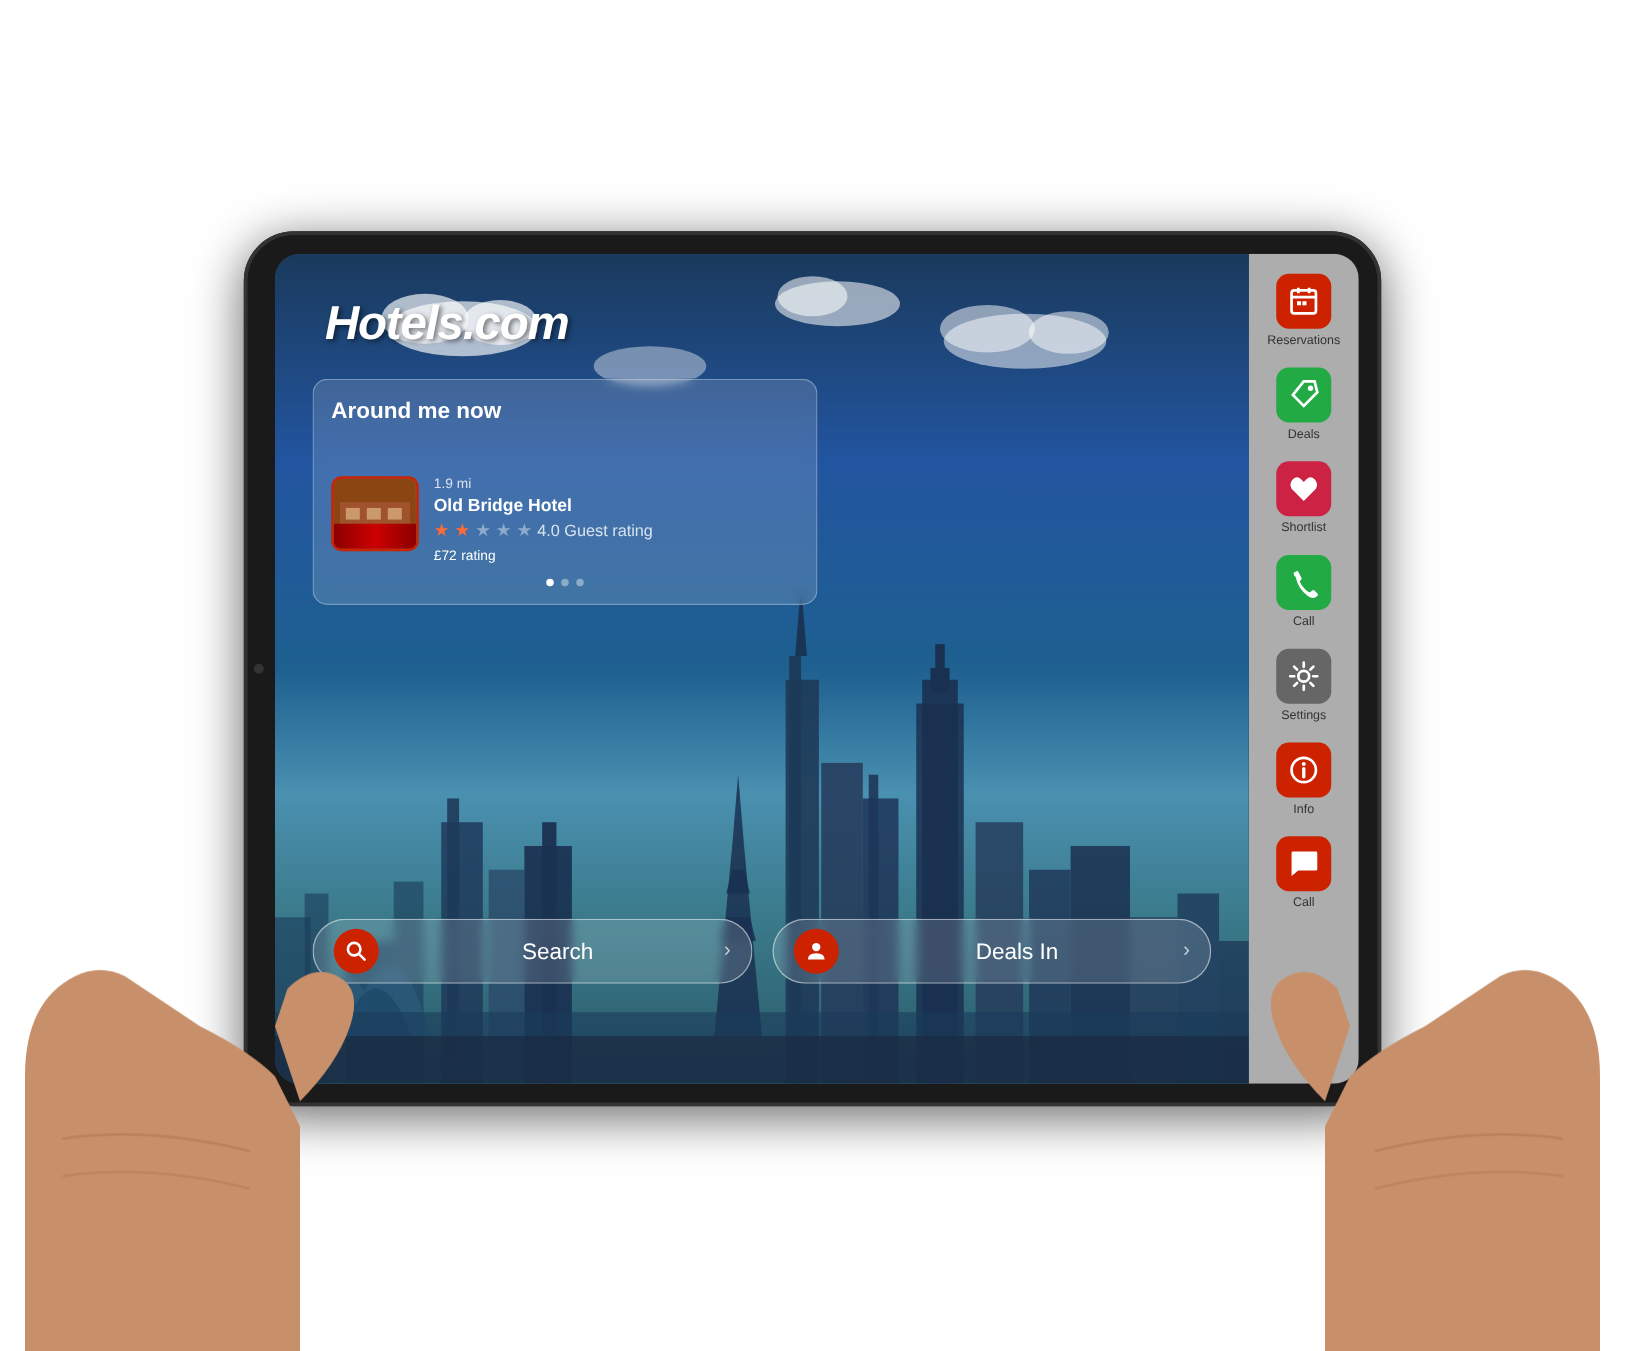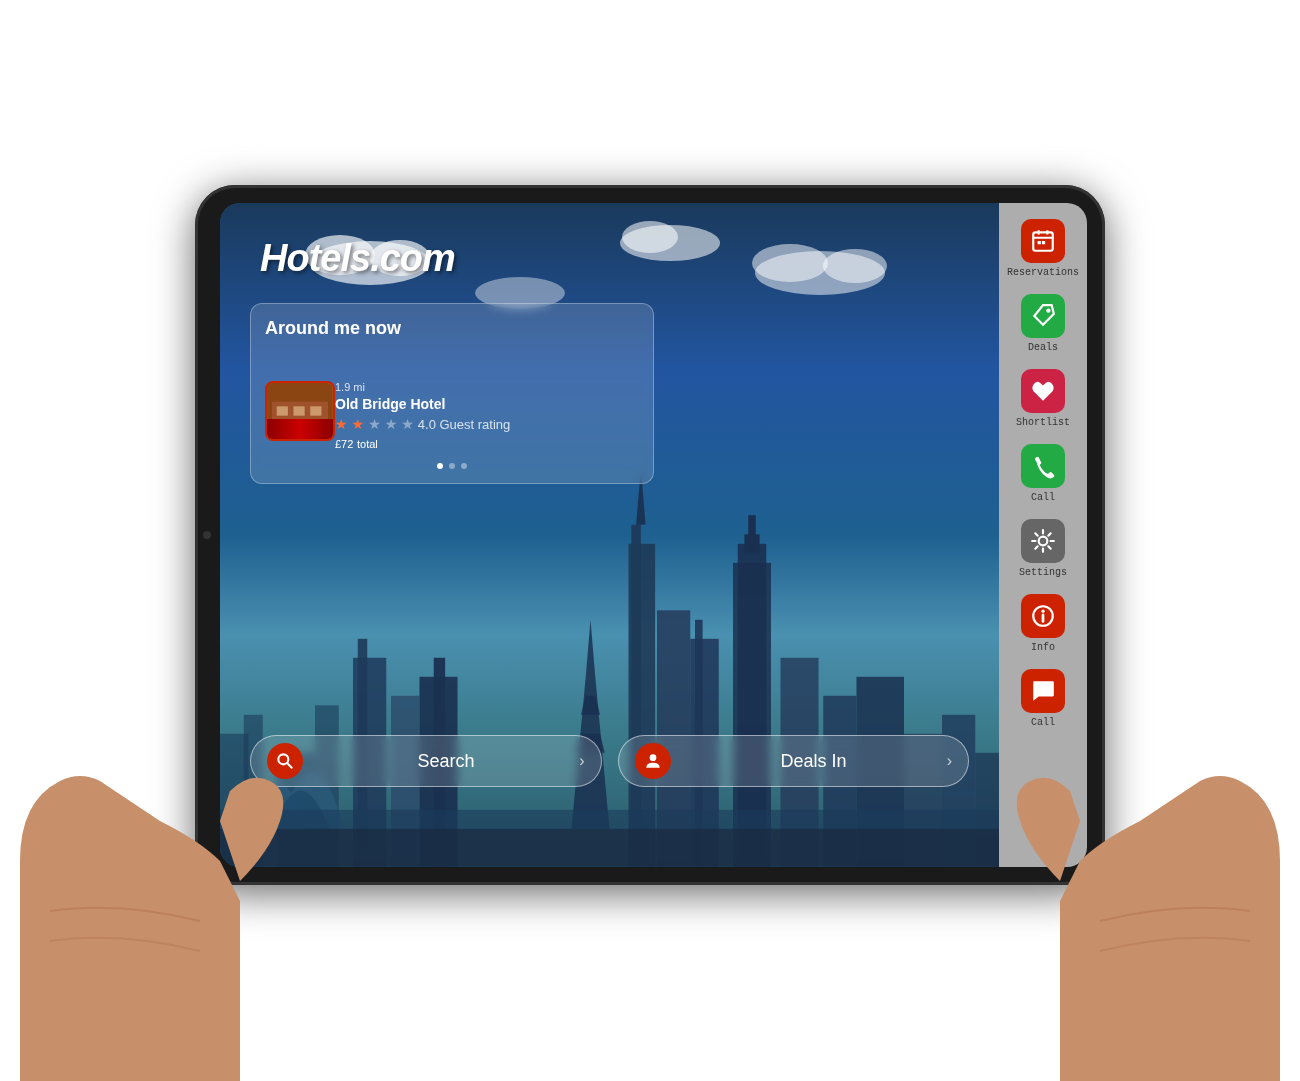--- a/index.html
+++ b/index.html
@@ -109,21 +109,21 @@
 
     .card-header {
       color: white;
       font-size: 18px;
       font-weight: bold;
       margin-bottom: 12px;
     }
 
     .card-content {
       display: flex;
-      gap: 0;
+      gap: 12px;
       align-items: flex-start;
       margin-top: 42px;
     }
 
     .hotel-thumb {
       width: 70px;
       height: 60px;
       border-radius: 8px;
       background: linear-gradient(135deg, #8B4513, #D2691E, #A0522D);
       border: 2px solid #cc2200;
@@ -300,21 +300,20 @@
     .sidebar-icon svg {
       width: 26px;
       height: 26px;
       fill: white;
     }
 
     .sidebar-label {
       color: #333;
       font-size: 10px;
       text-align: center;
-      font-family: Liberation Mono, monospace;
     }
   </style>
 </head>
 <body>
 
 <div class="scene">
 
   <div class="tablet">
     <div class="screen">
 
@@ -406,21 +405,21 @@
               <div class="hotel-name">Old Bridge Hotel</div>
               <div class="stars-row">
                 <span class="star">★</span>
                 <span class="star">★</span>
                 <span class="star empty">★</span>
                 <span class="star empty">★</span>
                 <span class="star empty">★</span>
                 <span class="guest-rating">4.0 Guest rating</span>
               </div>
               <div class="hotel-price">
-                <span>£72</span> <span style="font-weight:normal;font-size:11px">total</span>
+                <span>£72</span> <span style="font-weight:normal;font-size:11px">rating</span>
               </div>
             </div>
           </div>
           <div class="dots">
             <div class="dot active"></div>
             <div class="dot"></div>
             <div class="dot"></div>
           </div>
         </div>
 

